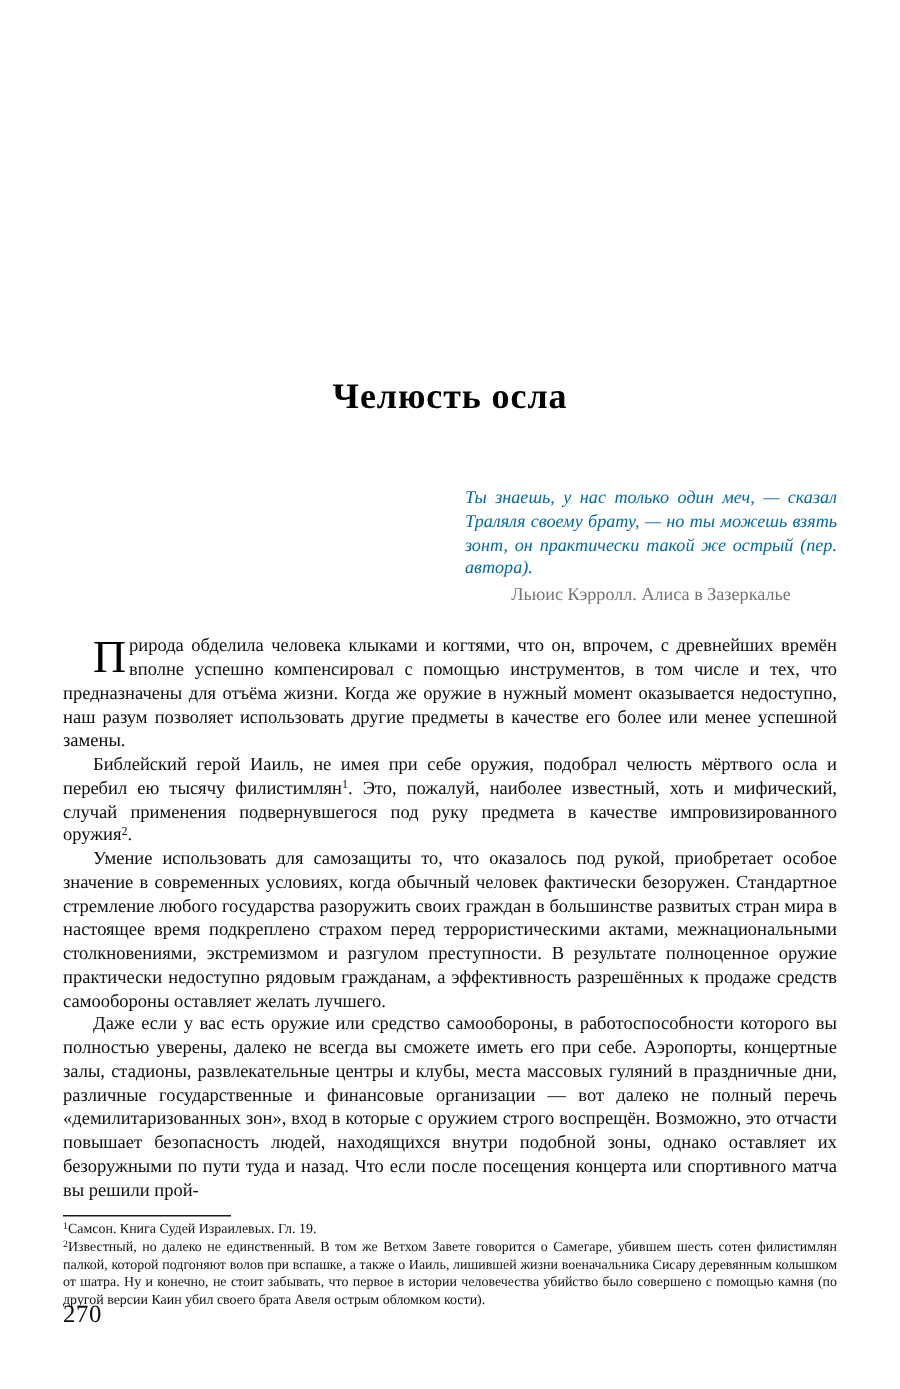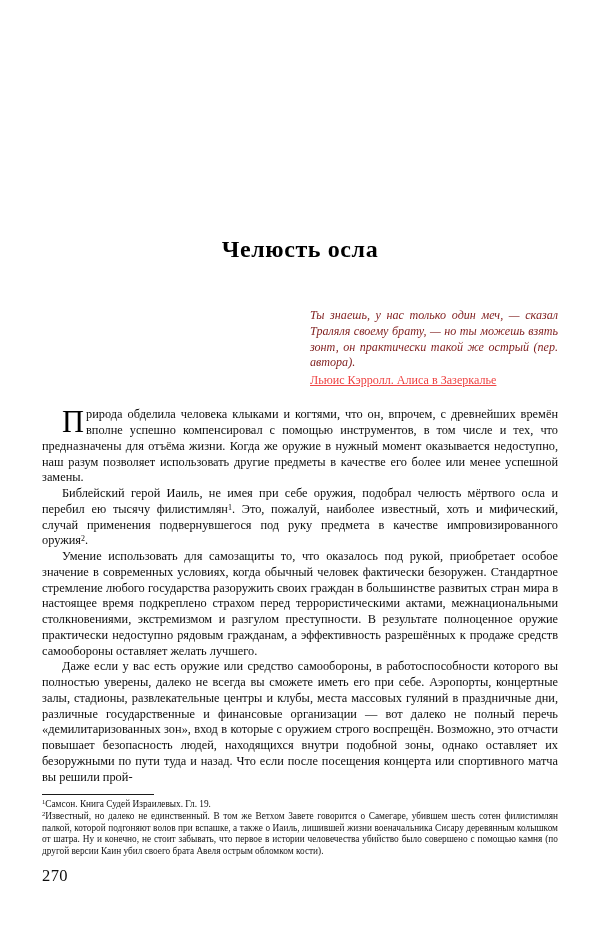--- a/index.html
+++ b/index.html
@@ -24,47 +24,46 @@
     top: 0;
     width: 516px;
   }
 
   
   .chapter-title {
     text-align: center;
     font-size: 24px;
     font-weight: bold;
     letter-spacing: 0.6px;
-    margin: 0;
+    margin: 16px;
     padding-top: 236px;
     line-height: 1.1;
     color: #000000;
   }
 
   
   .epigraph {
     margin-top: 46px;
     margin-left: 268px;
     width: 248px;
     font-size: 12.1px;
     line-height: 15.6px;
     text-align: justify;
     font-style: italic;
-    color: #7f1d1d;
+    color: #0369a1;
   }
   .epigraph-source {
     margin-top: 2px;
     margin-left: 268px;
     width: 248px;
     font-size: 12.1px;
     line-height: 15.6px;
-    text-align: left;
+    text-align: center;
     font-style: normal;
-    color: #ef4444;
-    text-decoration: underline;
+    color: #737373;
   }
 
   
   .body-text {
     margin-top: 19px;
   }
   p.para {
     margin: 0;
     font-size: 12.35px;
     line-height: 15.75px;

